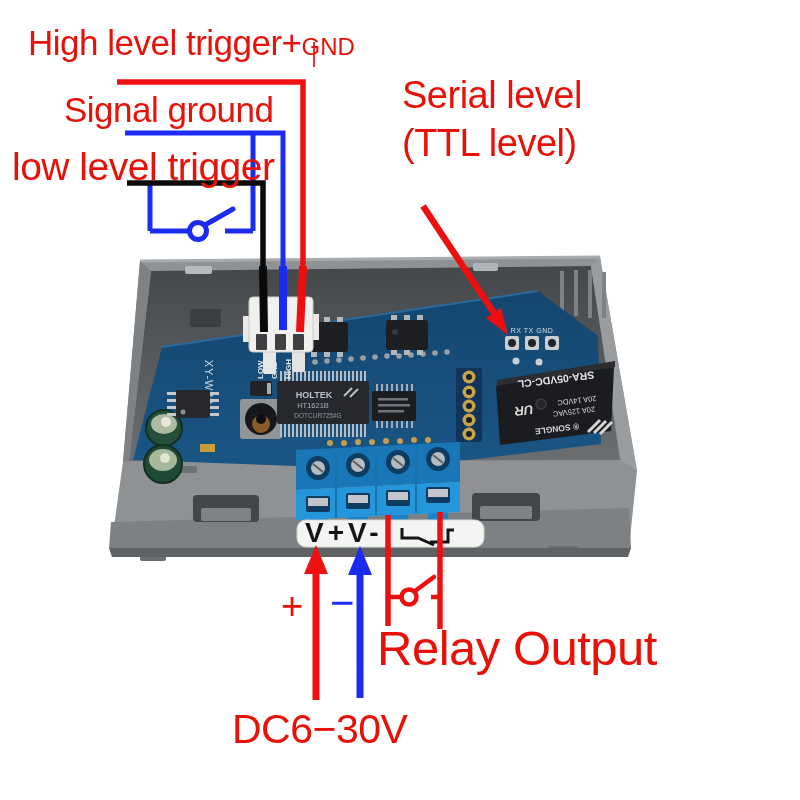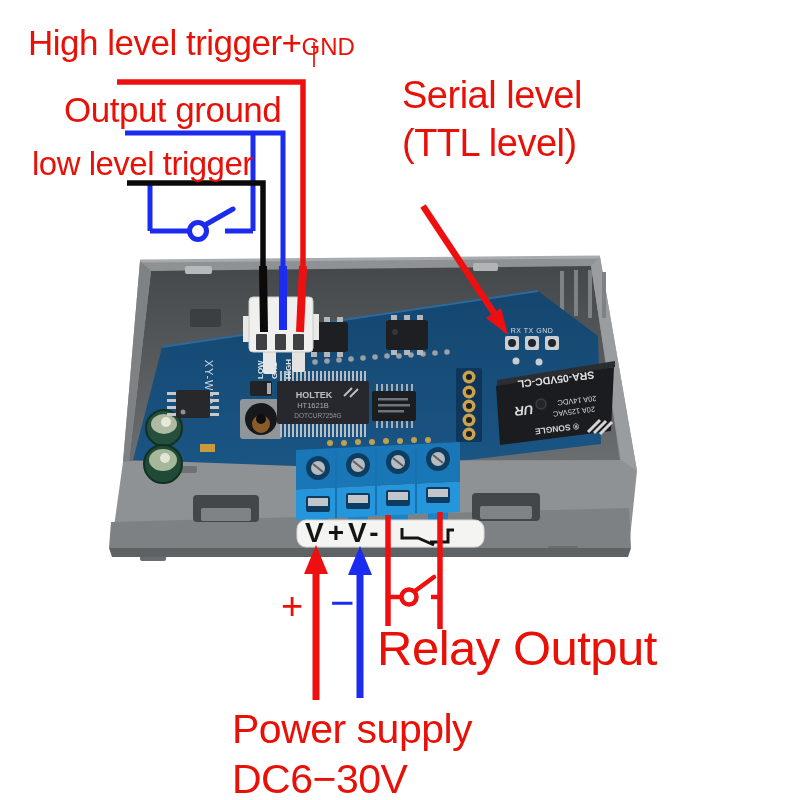--- a/index.html
+++ b/index.html
@@ -6,21 +6,21 @@
   .stage{position:relative;width:800px;height:800px;background:#ffffff;overflow:hidden;
          font-family:"Liberation Sans",sans-serif;}
   .stage svg{position:absolute;left:0;top:0;}
   .ann{position:absolute;white-space:nowrap;line-height:1.08;letter-spacing:-0.5px;}
   .red{color:#e81108;}
   .blue{color:#1b2bef;}
   #t-high{left:28px;top:24px;font-size:35px;}
   #t-high .gnd{font-size:24px;letter-spacing:0;}
   #tick{position:absolute;left:313px;top:42px;width:2px;height:25px;background:#e81108;opacity:.85;}
   #t-signal{left:64px;top:91px;font-size:35px;}
-  #t-low{left:32px;top:146px;font-size:33px;}
+  #t-low{left:12px;top:146px;font-size:39px;}
   #t-serial{left:402px;top:71px;font-size:38px;line-height:48px;}
   #t-plus{left:281px;top:586px;font-size:38px;}
   #t-minus{left:330px;top:580px;font-size:42px;}
   #t-relayout{left:377px;top:622px;font-size:49px;}
   #t-power{left:232px;top:704px;font-size:41px;line-height:50px;}
   .svgtxt{font-family:"Liberation Sans",sans-serif;}
 </style>
 </head>
 <body>
 
@@ -410,32 +410,31 @@
     <g>
       <circle cx="409" cy="597" r="7.5" fill="#ffffff" stroke="#ee1010" stroke-width="4.5"></circle>
       <line x1="415" y1="591" x2="434" y2="577" stroke="#ee1010" stroke-width="4.5" stroke-linecap="round"></line>
     </g>
   </g>
 </svg>
 
 <div class="ann red" id="t-high"><span>High level trigger+</span><span class="gnd">GND</span></div>
 <div id="tick"></div>
 
-<div class="ann red" id="t-signal">Output ground</div>
+<div class="ann red" id="t-signal">Signal ground</div>
 
 <div class="ann red" id="t-low">low level trigger</div>
 
 <div class="ann red" id="t-serial">
   <div>Serial level</div>
   <div>(TTL level)</div>
 </div>
 
 <div class="ann red" id="t-plus">+</div>
 <div class="ann blue" id="t-minus">−</div>
 
 <div class="ann red" id="t-relayout">Relay Output</div>
 
 <div class="ann red" id="t-power">
-  <div>Power supply</div>
   <div>DC6−30V</div>
 </div>
 
 </div>
 
 </body></html>

